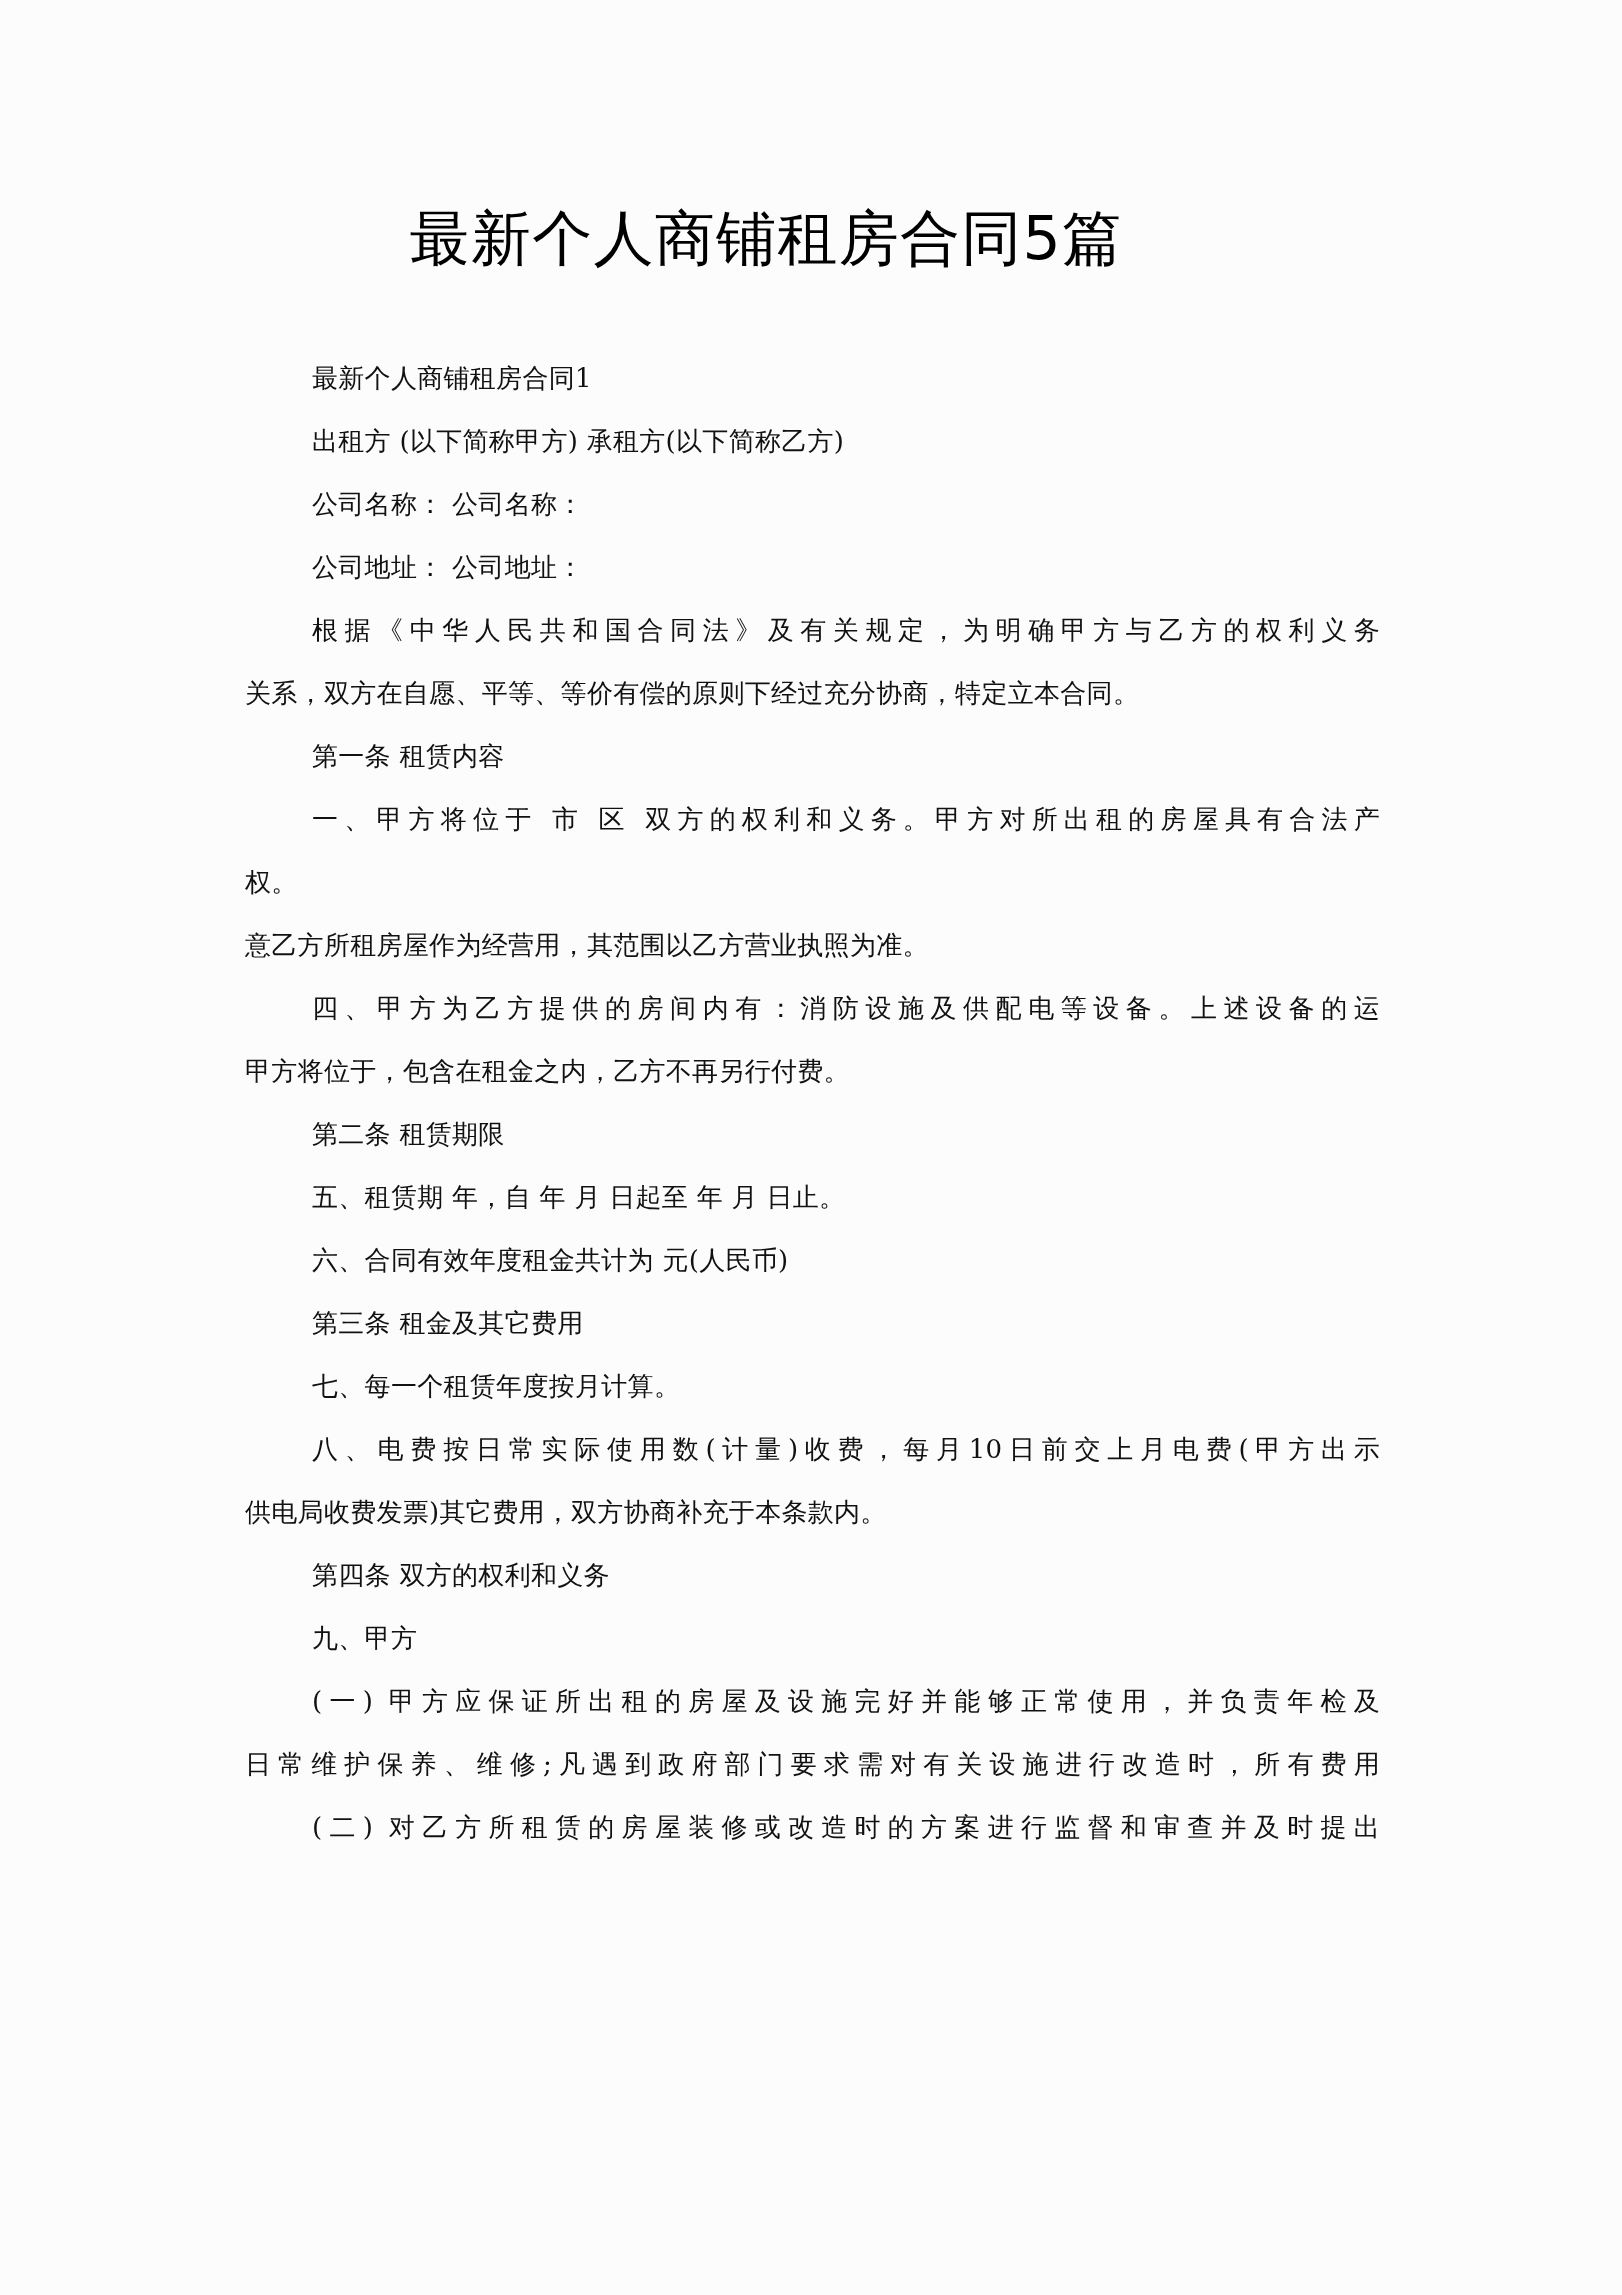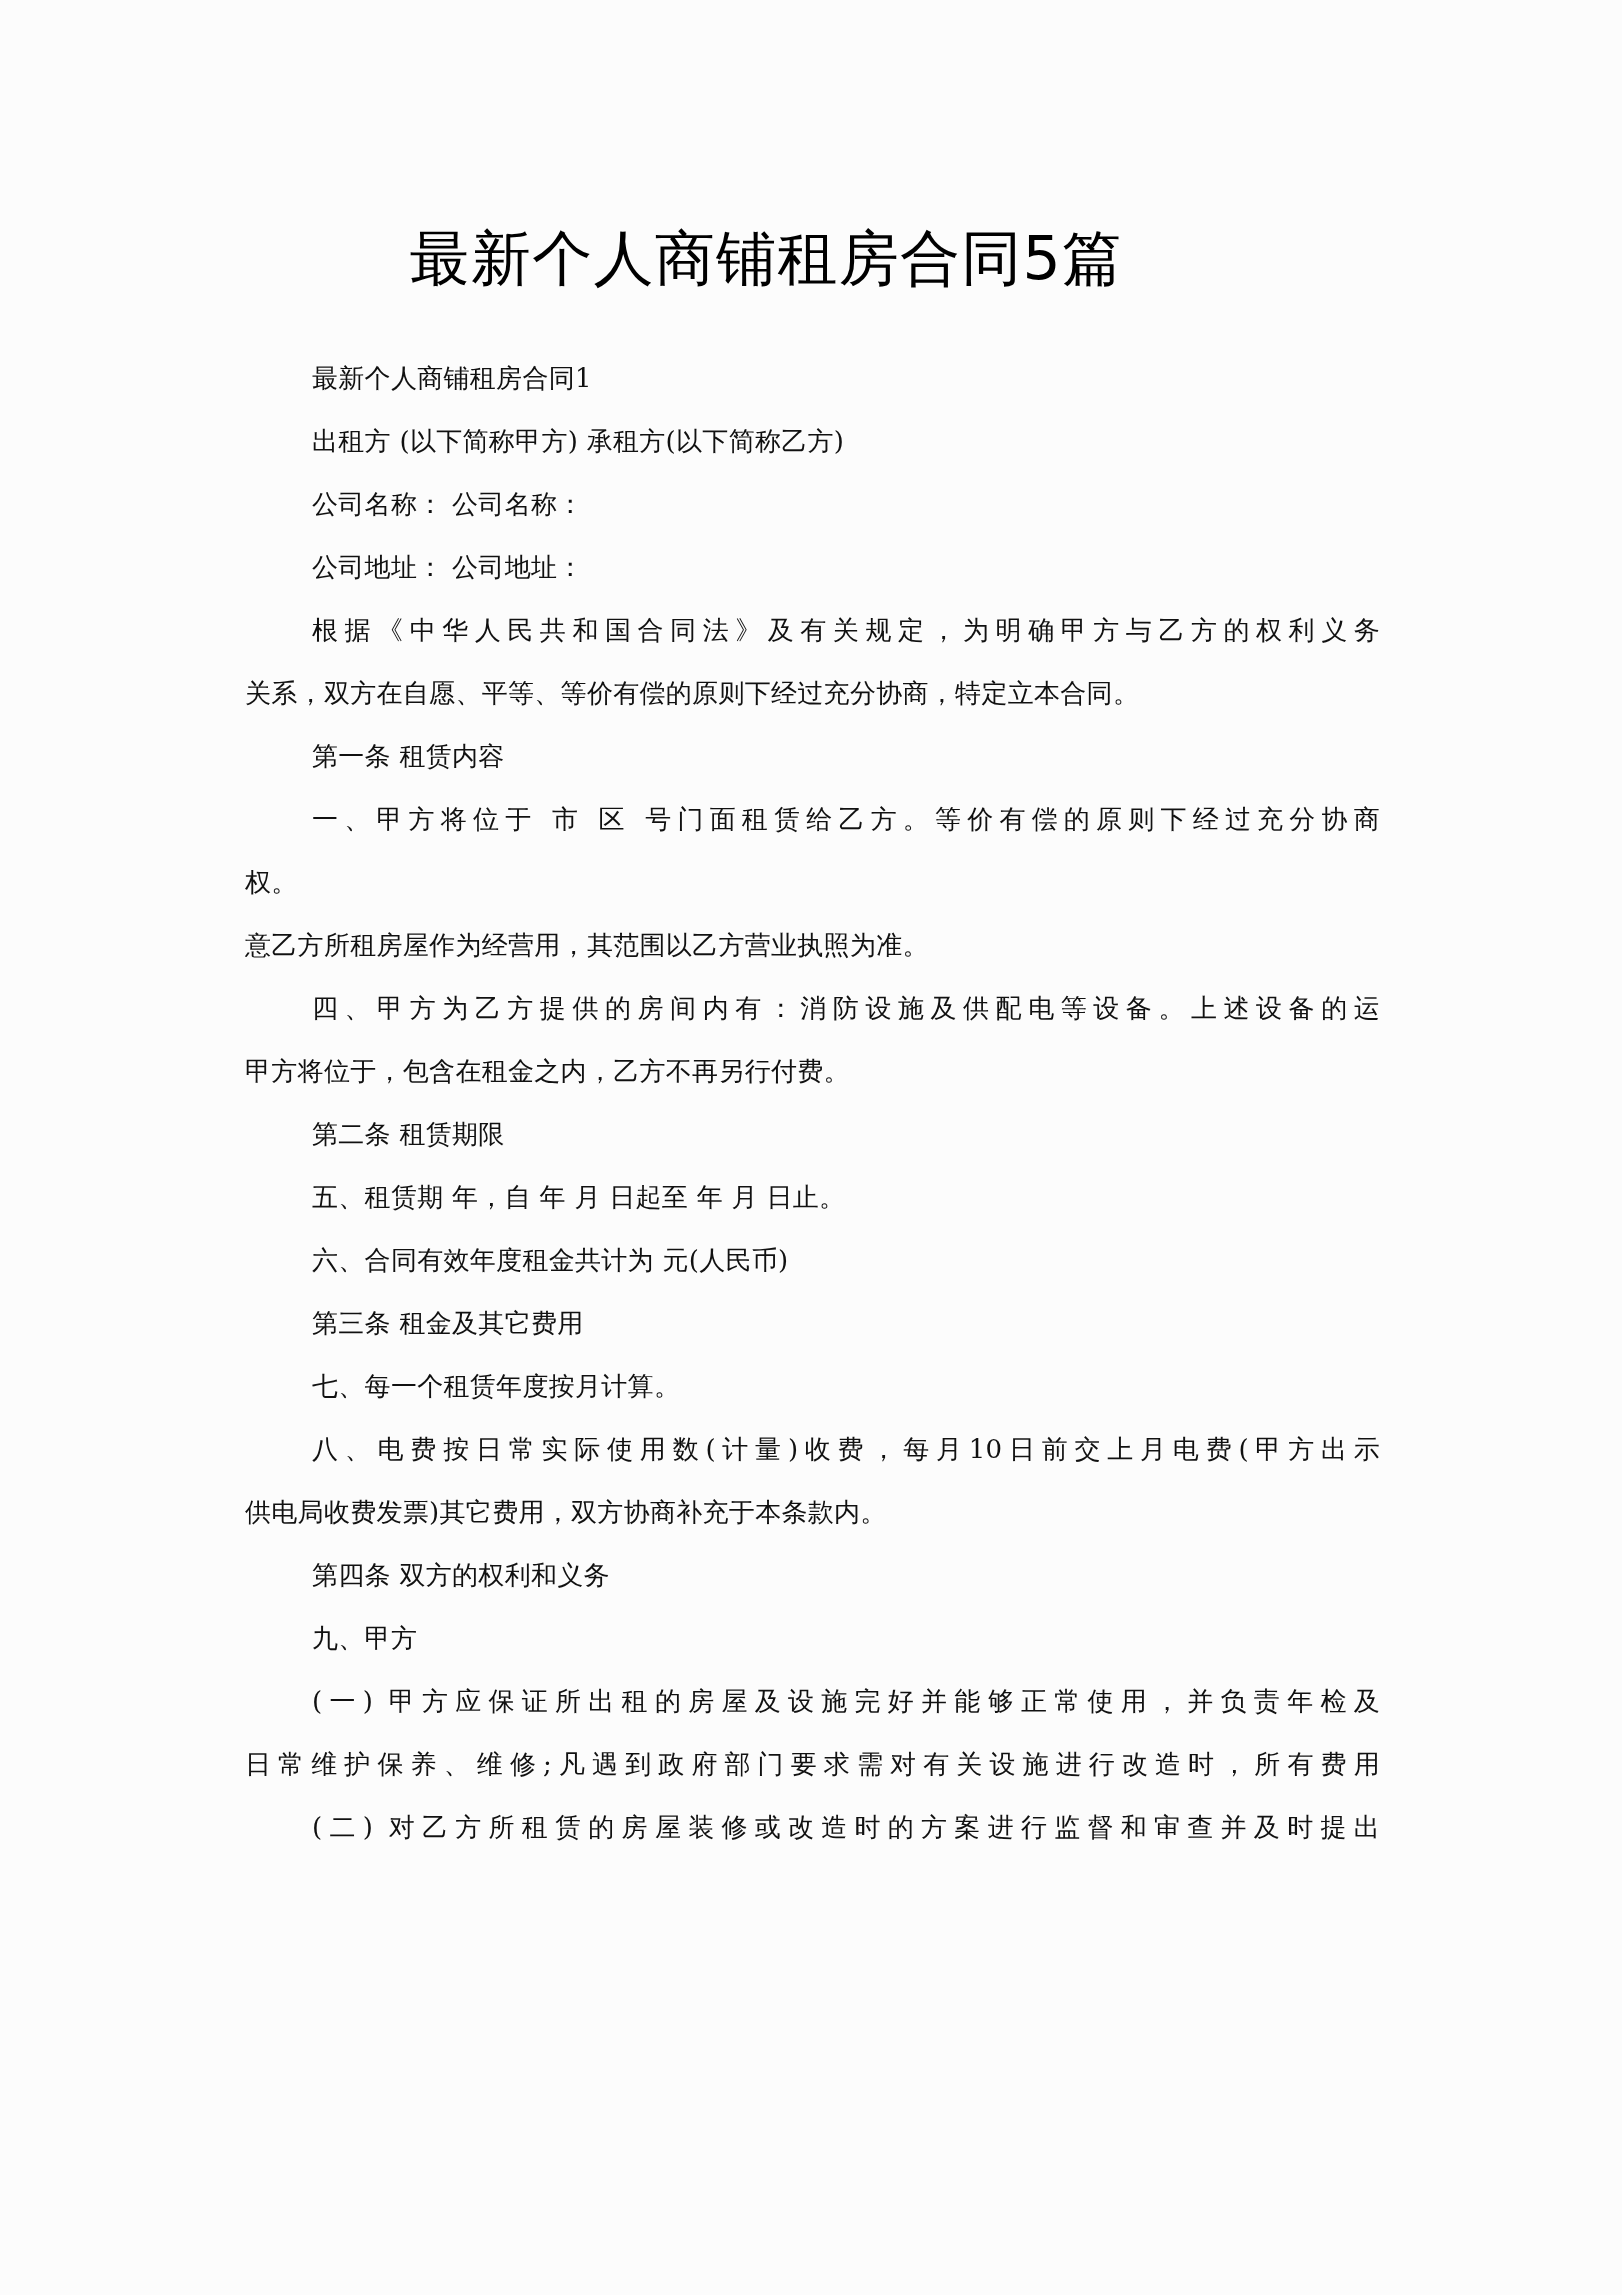--- a/index.html
+++ b/index.html
@@ -14,21 +14,20 @@
   .title {
     position: absolute;
     left: 0; width: 1533px;
     top: 196px;
     text-align: center;
     font-size: 60px;
     line-height: 85px;
     letter-spacing: 1.3px;
     color: #000;
     font-family: "DejaVu Sans", "Liberation Sans", sans-serif;
-    margin-top: 20px;
   }
   .body {
     position: absolute;
     left: 245px;
     top: 353px;
     width: 1135px;
   }
   .line {
     height: 63px;
     line-height: 50px;
@@ -46,21 +45,21 @@
 <div class="title">最新个人商铺租房合同5篇</div>
 
 <div class="body" id="doc-body">
     <div class="line indent">最新个人商铺租房合同1</div>
     <div class="line indent">出租方 (以下简称甲方) 承租方(以下简称乙方)</div>
     <div class="line indent">公司名称：   公司名称：</div>
     <div class="line indent">公司地址：   公司地址：</div>
     <div class="line indent justify">根据《中华人民共和国合同法》及有关规定，为明确甲方与乙方的权利义务</div>
     <div class="line">关系，双方在自愿、平等、等价有偿的原则下经过充分协商，特定立本合同。</div>
     <div class="line indent">第一条  租赁内容</div>
-    <div class="line indent justify">一、甲方将位于 市 区 号门面租赁给乙方。等价有偿的原则下经过充分协商</div>
+    <div class="line indent justify">一、甲方将位于 市 区 双方的权利和义务。甲方对所出租的房屋具有合法产</div>
     <div class="line">权。</div>
     <div class="line">意乙方所租房屋作为经营用，其范围以乙方营业执照为准。</div>
     <div class="line indent justify">四、甲方为乙方提供的房间内有：消防设施及供配电等设备。上述设备的运</div>
     <div class="line">甲方将位于，包含在租金之内，乙方不再另行付费。</div>
     <div class="line indent">第二条  租赁期限</div>
     <div class="line indent">五、租赁期 年，自 年 月 日起至 年 月 日止。</div>
     <div class="line indent">六、合同有效年度租金共计为 元(人民币)</div>
     <div class="line indent">第三条  租金及其它费用</div>
     <div class="line indent">七、每一个租赁年度按月计算。</div>
     <div class="line indent justify">八、电费按日常实际使用数(计量)收费，每月10日前交上月电费(甲方出示</div>

